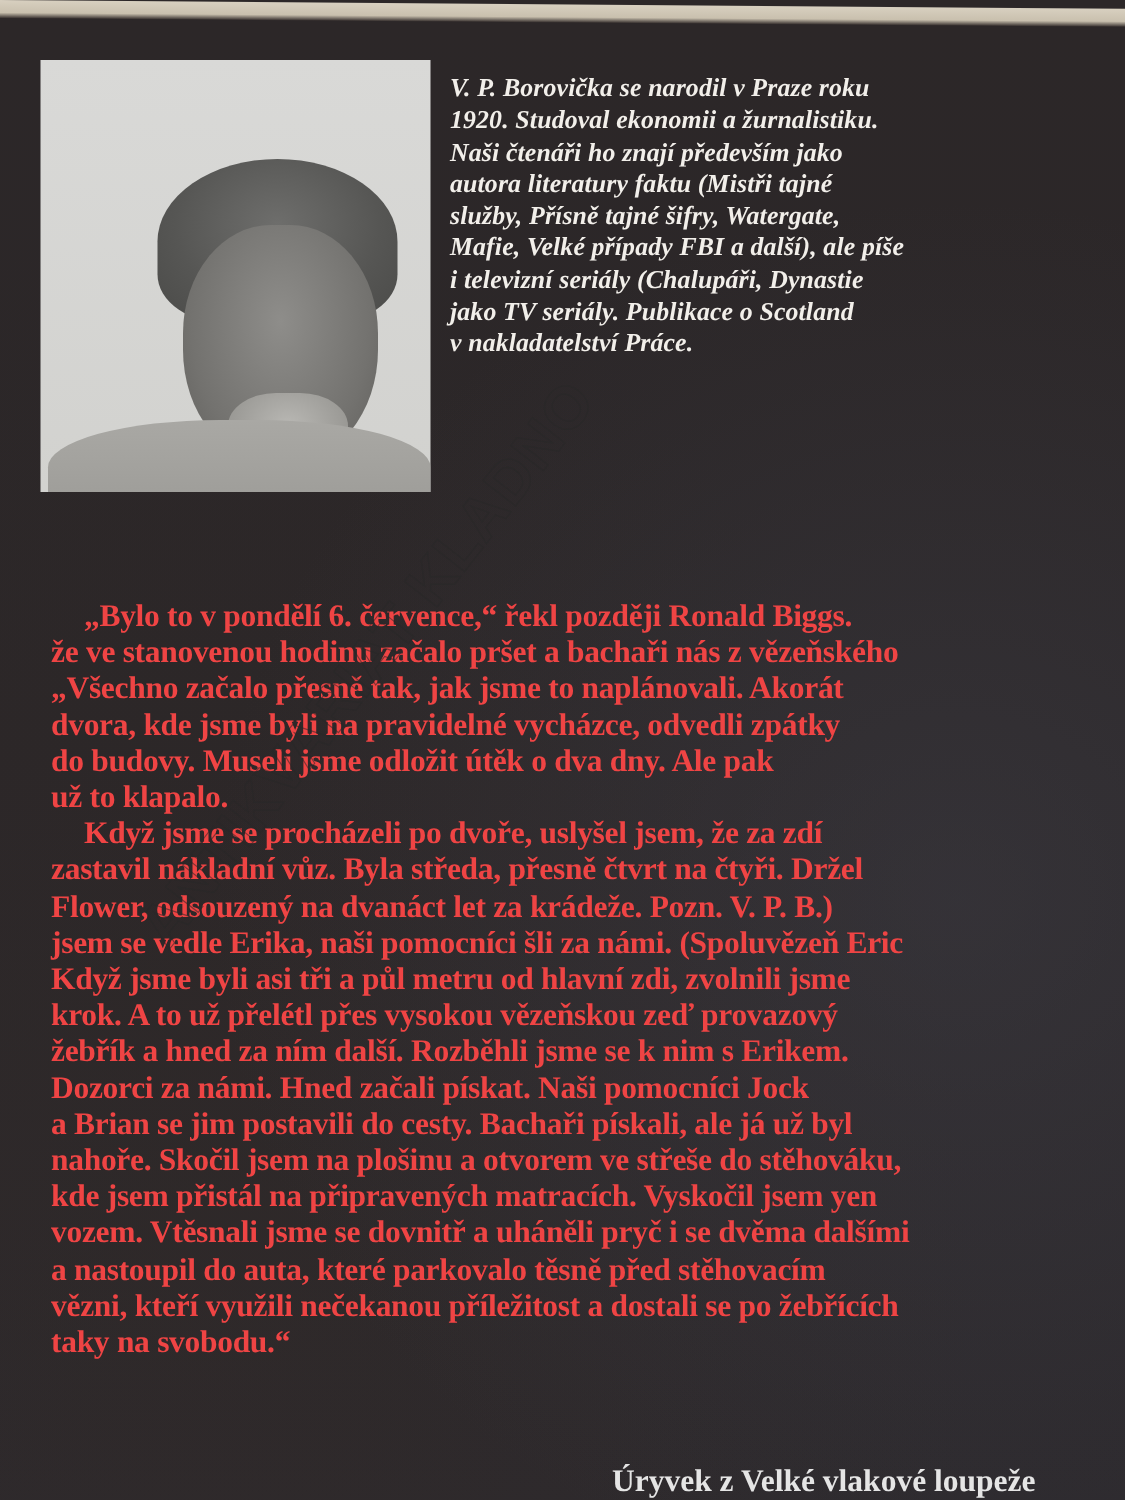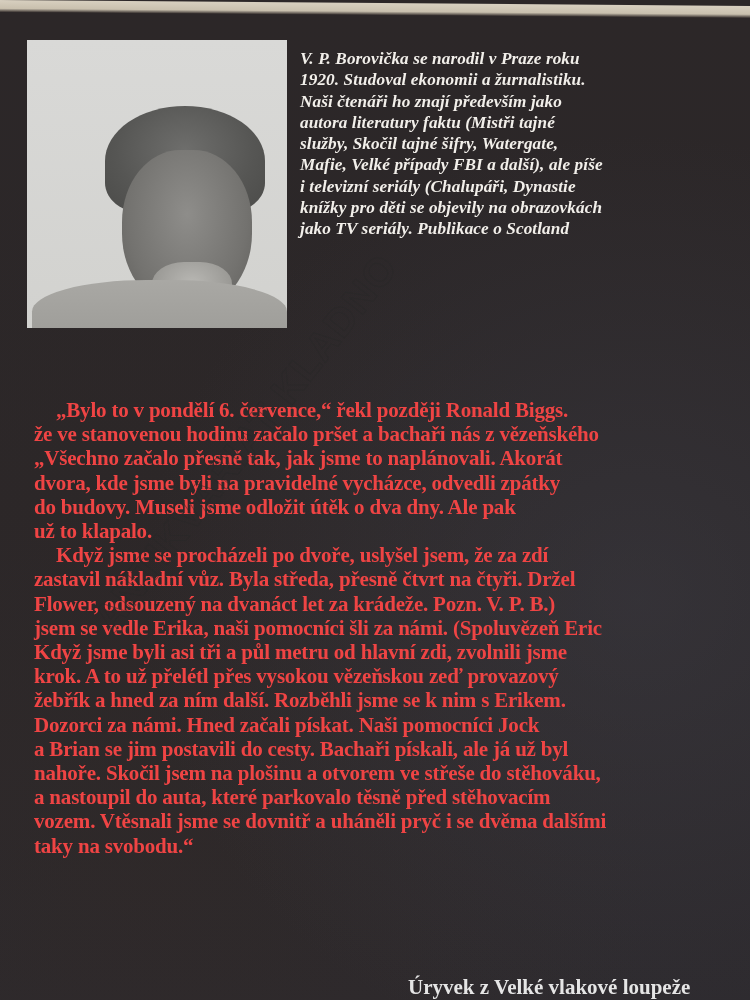--- a/index.html
+++ b/index.html
@@ -80,44 +80,46 @@
   <div class="face"></div>
   <div class="beard"></div>
   <div class="shirt"></div>
 </div>
 
 <div class="bio">
   <span class="line">V. P. Borovička se narodil v Praze roku</span>
   <span class="line">1920. Studoval ekonomii a žurnalistiku.</span>
   <span class="line">Naši čtenáři ho znají především jako</span>
   <span class="line">autora literatury faktu (Mistři tajné</span>
-  <span class="line">služby, Skočil tajné šifry, Watergate,</span>
+  <span class="line">služby, Přísně tajné šifry, Watergate,</span>
   <span class="line">Mafie, Velké případy FBI a další), ale píše</span>
   <span class="line">i televizní seriály (Chalupáři, Dynastie</span>
-  <span class="line">knížky pro děti se objevily na obrazovkách</span>
   <span class="line">jako TV seriály. Publikace o Scotland</span>
+  <span class="line">v nakladatelství Práce.</span>
 </div>
 
 <div class="excerpt" id="excerpt">
     <span class="line indent">„Bylo to v pondělí 6. července,“ řekl později Ronald Biggs.</span>
     <span class="line">že ve stanovenou hodinu začalo pršet a bachaři nás z vězeňského</span>
     <span class="line">„Všechno začalo přesně tak, jak jsme to naplánovali. Akorát</span>
     <span class="line">dvora, kde jsme byli na pravidelné vycházce, odvedli zpátky</span>
     <span class="line">do budovy. Museli jsme odložit útěk o dva dny. Ale pak</span>
     <span class="line">už to klapalo.</span>
     <span class="line indent">Když jsme se procházeli po dvoře, uslyšel jsem, že za zdí</span>
     <span class="line">zastavil nákladní vůz. Byla středa, přesně čtvrt na čtyři. Držel</span>
     <span class="line">Flower, odsouzený na dvanáct let za krádeže. Pozn. V. P. B.)</span>
     <span class="line">jsem se vedle Erika, naši pomocníci šli za námi. (Spoluvězeň Eric</span>
     <span class="line">Když jsme byli asi tři a půl metru od hlavní zdi, zvolnili jsme</span>
     <span class="line">krok. A to už přelétl přes vysokou vězeňskou zeď provazový</span>
     <span class="line">žebřík a hned za ním další. Rozběhli jsme se k nim s Erikem.</span>
     <span class="line">Dozorci za námi. Hned začali pískat. Naši pomocníci Jock</span>
     <span class="line">a Brian se jim postavili do cesty. Bachaři pískali, ale já už byl</span>
     <span class="line">nahoře. Skočil jsem na plošinu a otvorem ve střeše do stěhováku,</span>
+    <span class="line">kde jsem přistál na připravených matracích. Vyskočil jsem yen</span>
+    <span class="line">vozem. Vtěsnali jsme se dovnitř a uháněli pryč i se dvěma dalšími</span>
     <span class="line">a nastoupil do auta, které parkovalo těsně před stěhovacím</span>
-    <span class="line">vozem. Vtěsnali jsme se dovnitř a uháněli pryč i se dvěma dalšími</span>
+    <span class="line">vězni, kteří využili nečekanou příležitost a dostali se po žebřících</span>
     <span class="line">taky na svobodu.“</span>
   </div>
 
 <div class="caption">Úryvek z Velké vlakové loupeže</div>
 
 <div class="watermark">ANTIKVARIAT KLADNO</div>
 
 </body></html>

